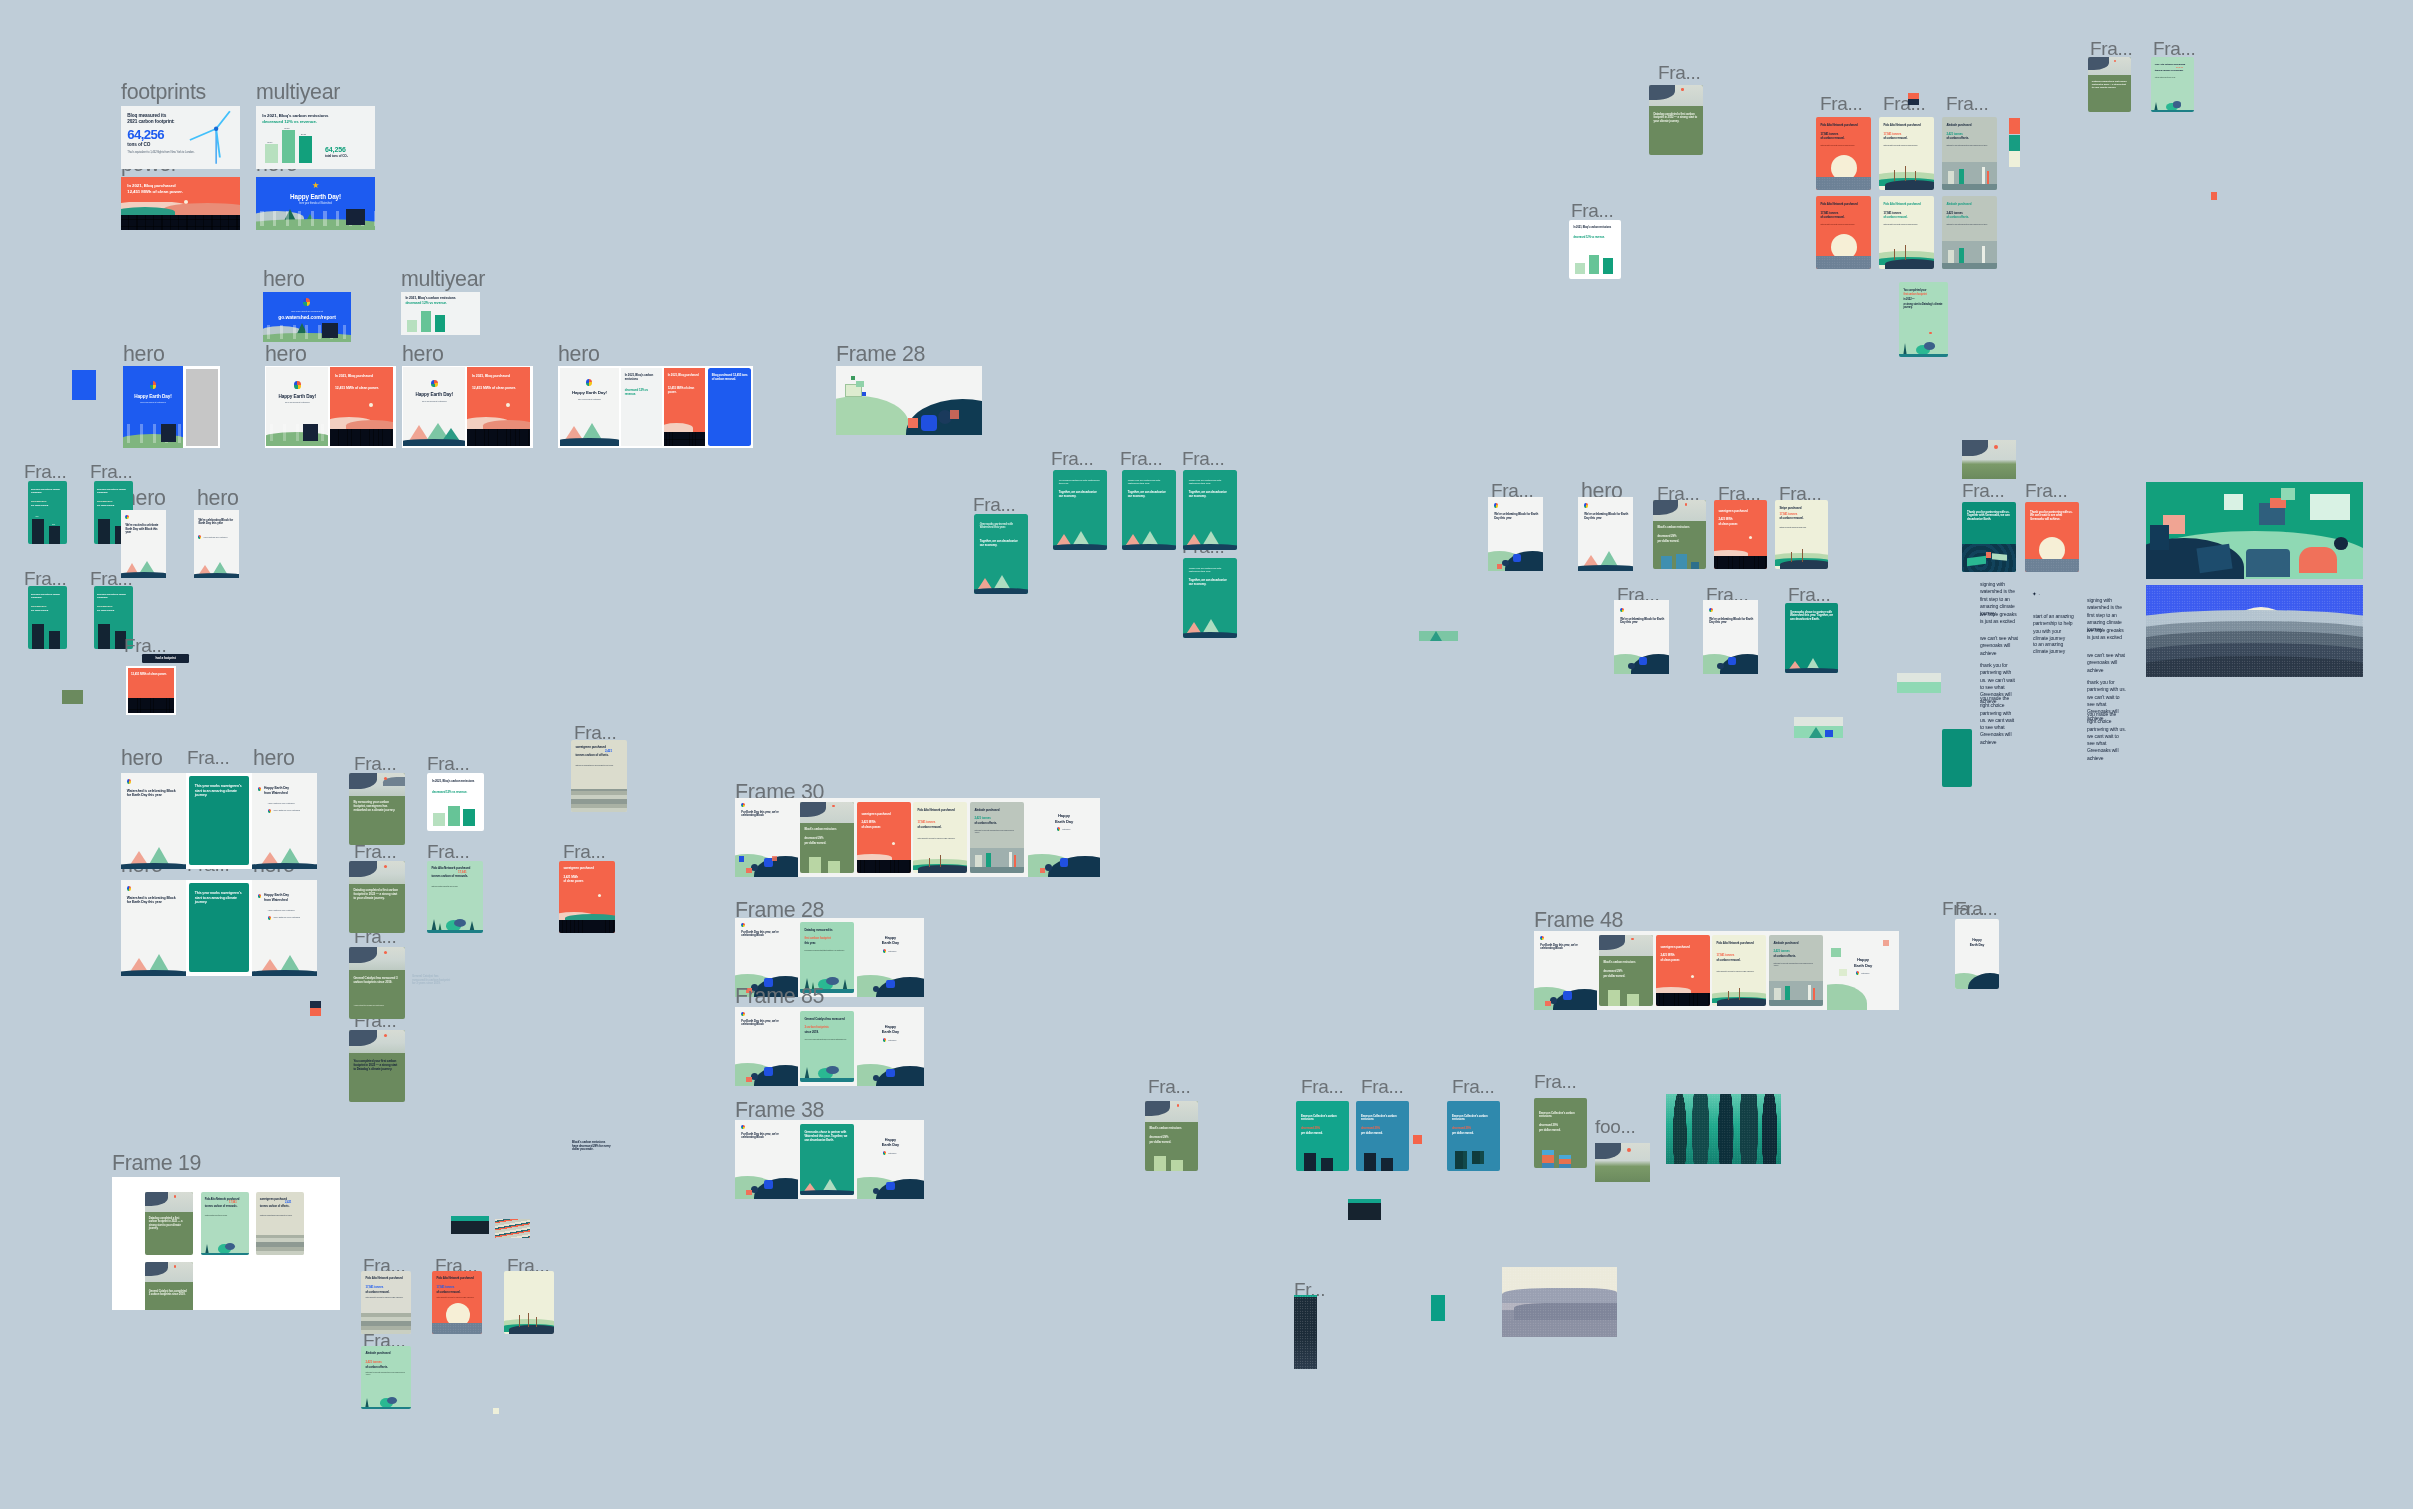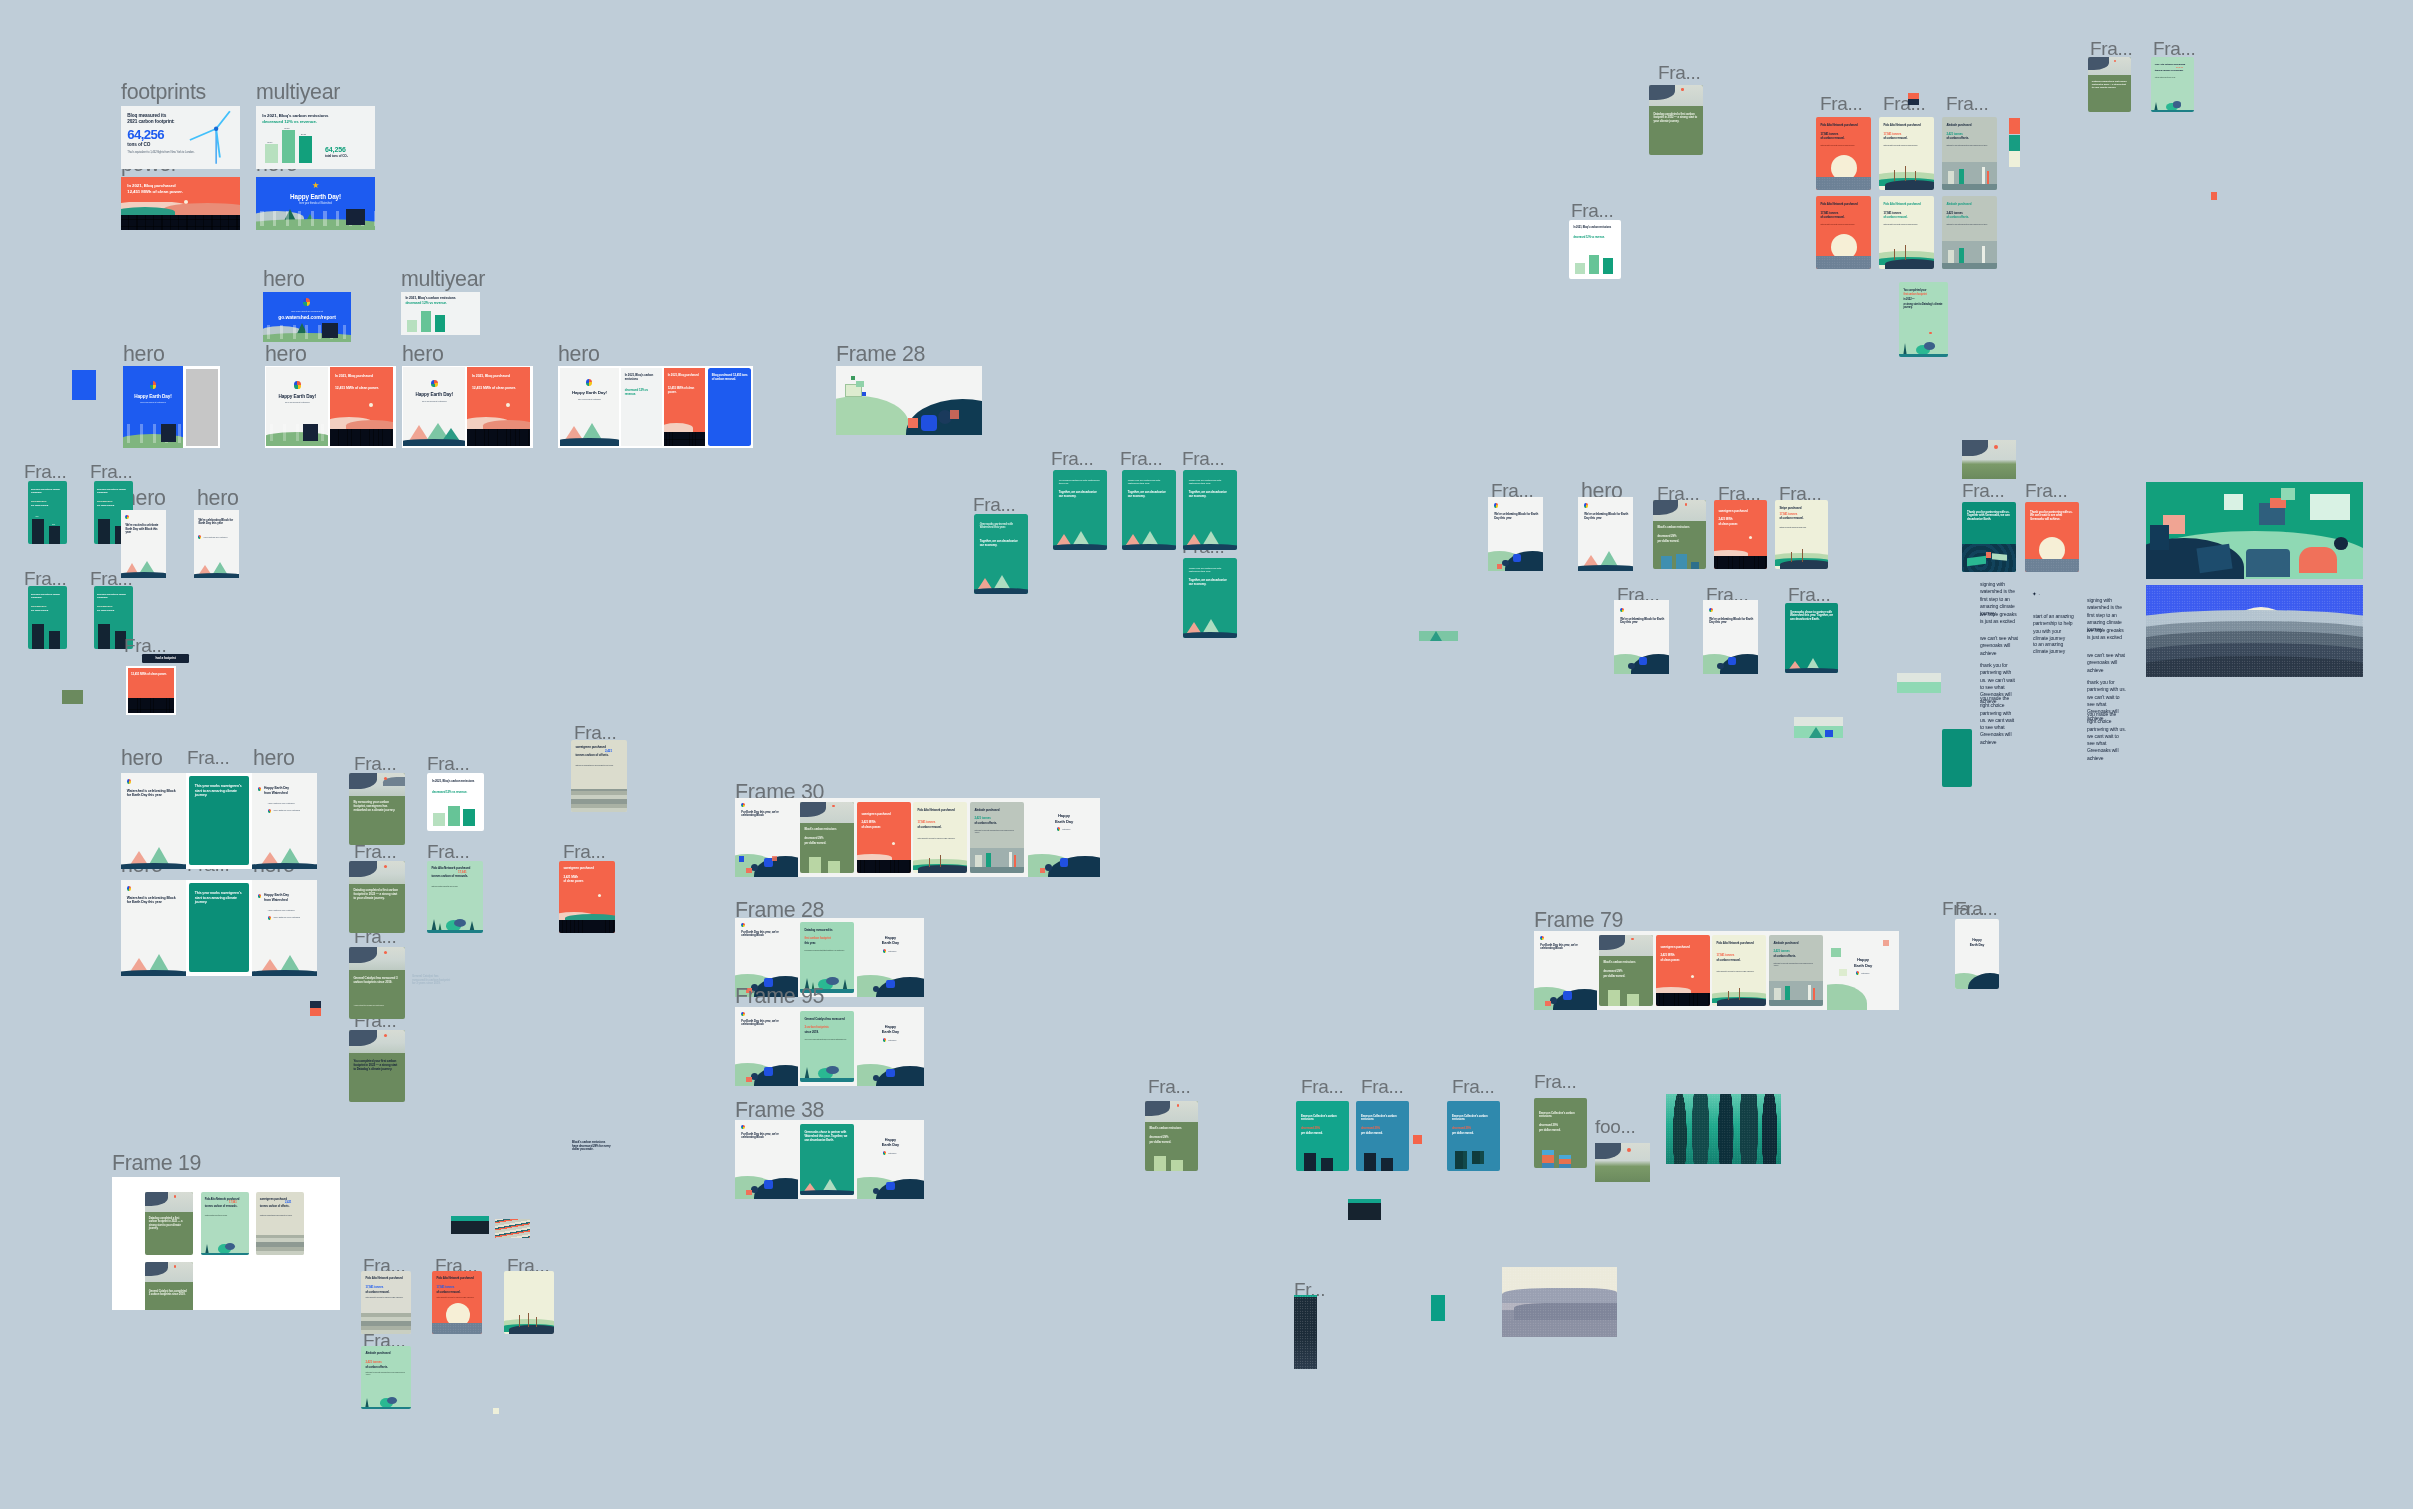--- a/index.html
+++ b/index.html
@@ -767,21 +767,21 @@
       <div class="txt" style="left:31px;top:32px;font-size:1.9px;color:#5a6878;">Watershed</div>
       <div style="position:absolute;left:0;right:0;bottom:0;height:35px;overflow:hidden;">
         <div class="hill" style="left:-30%;right:30%;bottom:-11.3px;height:33px;background:#9ed0ab;"></div>
         <div class="hill" style="left:28%;right:-30%;bottom:-17.6px;height:38px;background:#11364f;"></div>
         <div style="position:absolute;left:44%;bottom:8.8px;width:8.2px;height:8.2px;border-radius:1.9px;background:#2050e0;"></div>
         <div style="position:absolute;left:24%;bottom:5px;width:6.3px;height:6.3px;border-radius:50%;background:#1a3a5c;"></div>
       </div>
     </div>
   </div>
 
-  <div class="flabel" style="left:735px;top:986px;">Frame 95</div>
+  <div class="flabel" style="left:735px;top:986px;">Frame 85</div>
   <div class="frame" style="left:735px;top:1007px;width:189px;height:79px;background:#f3f4f3;">
     <div class="card" style="left:0;top:0;width:63px;height:79px;background:#f3f4f3;">
       <div class="logo" style="left:6.3px;top:5px;width:3.8px;height:4.4px;border-radius:50% 50% 45% 45%;"></div>
       <div class="txt" style="left:6.3px;top:12.6px;width:45px;font-size:2.9px;font-weight:700;color:#16243a;">For Earth Day this year, we're celebrating Block</div>
       <div style="position:absolute;left:0;right:0;bottom:0;height:36px;overflow:hidden;">
         <div class="hill" style="left:-30%;right:30%;bottom:-11.3px;height:34px;background:#9ed0ab;"></div>
         <div class="hill" style="left:30%;right:-30%;bottom:-17.6px;height:39px;background:#11364f;"></div>
         <div style="position:absolute;left:46%;bottom:10px;width:8.8px;height:8.8px;border-radius:1.9px;background:#2050e0;"></div>
         <div style="position:absolute;left:26%;bottom:6.3px;width:7px;height:7px;border-radius:50%;background:#1a3a5c;"></div>
         <div style="position:absolute;left:18%;bottom:3.8px;width:5.7px;height:5.7px;background:#f0715a;"></div>
@@ -1261,21 +1261,21 @@
   <div class="flabel sm" style="left:1942px;top:899px;">Fra...</div>
   <div class="card" style="left:1955px;top:919px;width:44px;height:70px;background:#f3f4f3;border-radius:1.9px;">
     <div class="txt" style="left:0;right:0;top:19px;text-align:center;font-size:3.3px;font-weight:700;color:#16243a;">Happy</div>
     <div class="txt" style="left:0;right:0;top:24px;text-align:center;font-size:3.3px;font-weight:700;color:#16243a;">Earth Day</div>
     <div style="position:absolute;left:0;right:0;bottom:0;height:28px;overflow:hidden;">
       <div class="hill" style="left:-30%;right:30%;bottom:-10px;height:26.4px;background:#9ed0ab;"></div>
       <div class="hill" style="left:30%;right:-30%;bottom:-14px;height:30px;background:#11364f;"></div>
     </div>
   </div>
 
-  <div class="flabel" style="left:1534px;top:910px;">Frame 79</div>
+  <div class="flabel" style="left:1534px;top:910px;">Frame 48</div>
   <div class="frame" style="left:1534px;top:931px;width:365px;height:79px;background:#f3f4f3;">
     <div class="card" style="left:0;top:0;width:63px;height:79px;background:#f3f4f3;">
       <div class="logo" style="left:6.3px;top:5px;width:3.8px;height:4.4px;border-radius:50% 50% 45% 45%;"></div>
       <div class="txt" style="left:6.3px;top:12.6px;width:45px;font-size:2.9px;font-weight:700;color:#16243a;">For Earth Day this year, we're celebrating Block</div>
       <div style="position:absolute;left:0;right:0;bottom:0;height:36px;overflow:hidden;">
         <div class="hill" style="left:-30%;right:30%;bottom:-11.3px;height:34px;background:#9ed0ab;"></div>
         <div class="hill" style="left:30%;right:-30%;bottom:-17.6px;height:39px;background:#11364f;"></div>
         <div style="position:absolute;left:46%;bottom:10px;width:8.8px;height:8.8px;border-radius:1.9px;background:#2050e0;"></div>
         <div style="position:absolute;left:26%;bottom:6.3px;width:7px;height:7px;border-radius:50%;background:#1a3a5c;"></div>
         <div style="position:absolute;left:18%;bottom:3.8px;width:5.7px;height:5.7px;background:#f0715a;"></div>

